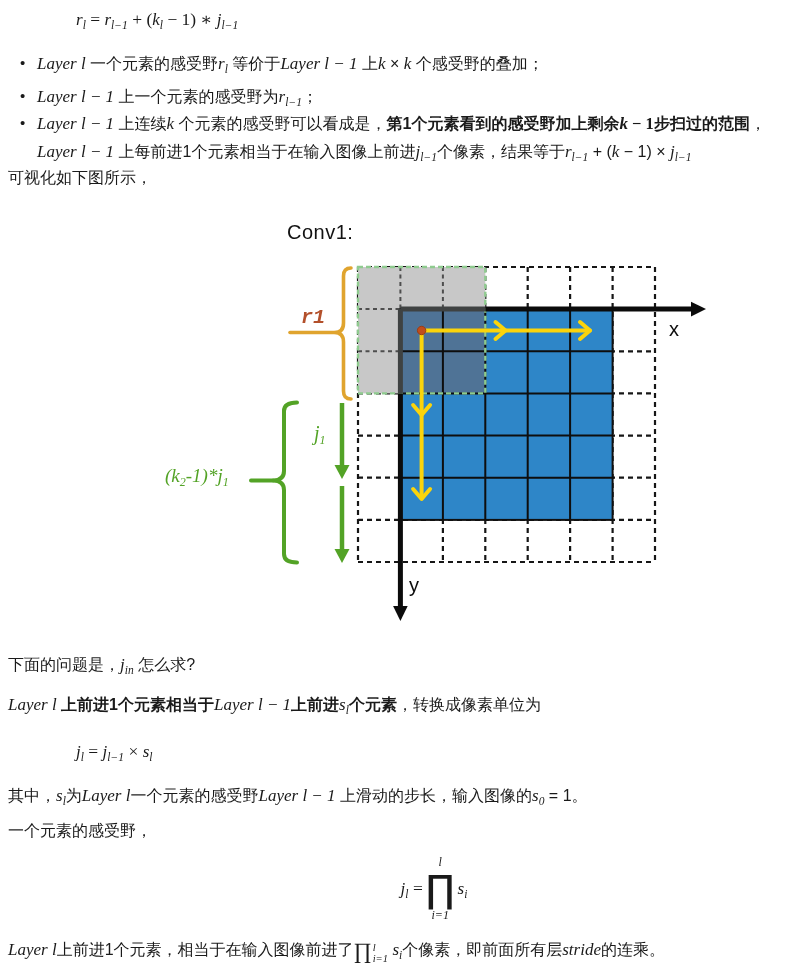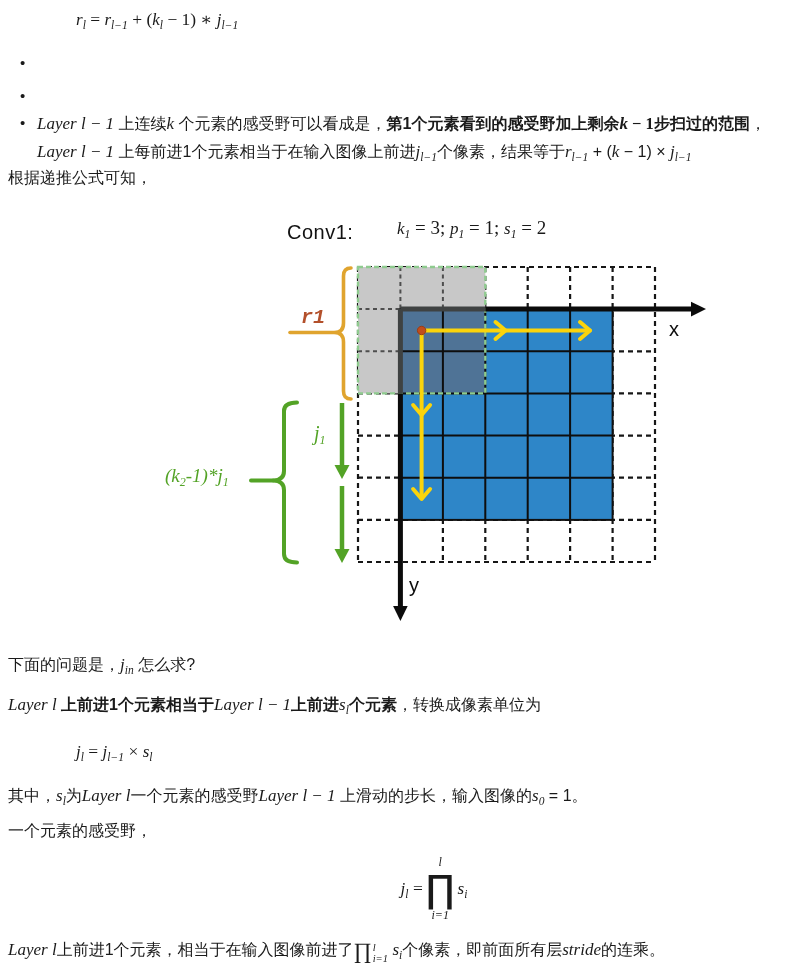--- a/index.html
+++ b/index.html
@@ -39,30 +39,30 @@
          font-size:20px;color:var(--r1);}
   .greenlab{font-family:"Liberation Serif","DejaVu Serif",serif;font-style:italic;font-weight:400;
             font-size:19px;color:var(--green);}
 </style>
 </head>
 <body>
 
 <div class="row formula center" style="top:5px"><span class="it">r</span><span class="sb">l</span><span> = </span><span class="it">r</span><span class="sb">l−1</span><span> + (</span><span class="it">k</span><span class="sb">l</span><span> − 1) ∗ </span><span class="it">j</span><span class="sb">l−1</span></div>
 
 <div class="bullet" style="top:50px">
-  <span class="mark">•</span>
+  <span class="mark">•</span><span><span class="it">Layer l</span><span> 一个元素的感受野</span><span class="it">r</span><span class="sb">l</span><span> 等价于</span><span class="it">Layer l − 1</span><span> 上</span><span class="it">k</span><span> × </span><span class="it">k</span><span> 个感受野的叠加；</span></span>
 </div>
 <div class="bullet" style="top:83px">
-  <span class="mark">•</span>
+  <span class="mark">•</span><span><span class="it">Layer l − 1</span><span> 上一个元素的感受野为</span><span class="it">r</span><span class="sb">l−1</span><span>；</span></span>
 </div>
 <div class="bullet" style="top:110px">
   <span class="mark">•</span><span><span class="it">Layer l − 1</span><span> 上连续</span><span class="it">k</span><span> 个元素的感受野可以看成是，</span><span class="b">第1个元素看到的感受野加上剩余</span><span class="bit">k</span><span class="bn"> − 1</span><span class="b">步扫过的范围</span><span>，</span><br><span class="it">Layer l − 1</span><span> 上每前进1个元素相当于在输入图像上前进</span><span class="it">j</span><span class="sb">l−1</span><span>个像素，结果等于</span><span class="it">r</span><span class="sb">l−1</span><span> + (</span><span class="it">k</span><span> − 1) × </span><span class="it">j</span><span class="sb">l−1</span></span>
 </div>
 
-<div class="row" style="top:164px">根据递推公式可知，</div>
+<div class="row" style="top:164px">可视化如下图所示，</div>
 
 <div id="diagram">
   <svg width="790" height="430" viewBox="0 0 790 430">
 
     <path d="M358 52V347 M400.4 52V347 M442.9 52V347 M485.3 52V347 M527.7 52V347 M570.1 52V347 M612.6 52V347 M655 52V347
          M358 52H655 M358 94.1H655 M358 136.3H655 M358 178.4H655 M358 220.6H655 M358 262.7H655 M358 304.9H655 M358 347H655" fill="none" stroke="#161616" stroke-width="2.2" stroke-dasharray="5 4"></path>
 
     <rect x="358" y="52" width="127.3" height="126.4" fill="var(--gray)"></rect>
     <path d="M400.4 52V178.4 M442.9 52V178.4 M358 94.1H485.3 M358 136.3H485.3" fill="none" stroke="#4E4E4E" stroke-width="2" stroke-dasharray="4 3.5"></path>
 
@@ -104,21 +104,20 @@
     </g>
 
     <g stroke="var(--green)" stroke-width="4.5" fill="var(--green)">
       <path d="M342 188V251" fill="none"></path>
       <polygon points="334.5,250 349.5,250 342,264" stroke="none"></polygon>
       <path d="M342 271V335" fill="none"></path>
       <polygon points="334.5,334 349.5,334 342,348" stroke="none"></polygon>
     </g>
   </svg>
   <span class="dlabel conv" style="left:287px;top:6px">Conv1:</span>
-  <span class="dlabel params" style="left:397px;top:2px"><span class="it">k</span><span class="sb">1</span><span> = 3;  </span><span class="it">p</span><span class="sb">1</span><span> = 1;  </span><span class="it">s</span><span class="sb">1</span><span> = 2</span></span>
   <span class="dlabel axis" style="left:669px;top:103px">x</span>
   <span class="dlabel axis" style="left:409px;top:359px">y</span>
   <span class="dlabel r1lab" style="left:301px;top:91px">r1</span>
   <span class="dlabel greenlab" style="left:314px;top:207px;font-size:20px"><span>j</span><span class="sbs">1</span></span>
   <span class="dlabel greenlab" style="left:165px;top:250px"><span>(k</span><span class="sbs">2</span><span>-1)*</span><span>j</span><span class="sbs">1</span></span>
 </div>
 
 <div class="row" style="top:651px"><span>下面的问题是，</span><span class="it">j</span><span class="sb">in</span><span> 怎么求?</span></div>
 <div class="row" style="top:691px"><span class="it">Layer l</span><span> </span><span class="b">上前进1个元素相当于</span><span class="it">Layer l − 1</span><span class="b">上前进</span><span class="it">s</span><span class="sb">l</span><span class="b">个元素</span><span>，转换成像素单位为</span></div>
 <div class="row formula center" style="top:737px"><span class="it">j</span><span class="sb">l</span><span> = </span><span class="it">j</span><span class="sb">l−1</span><span> × </span><span class="it">s</span><span class="sb">l</span></div>

